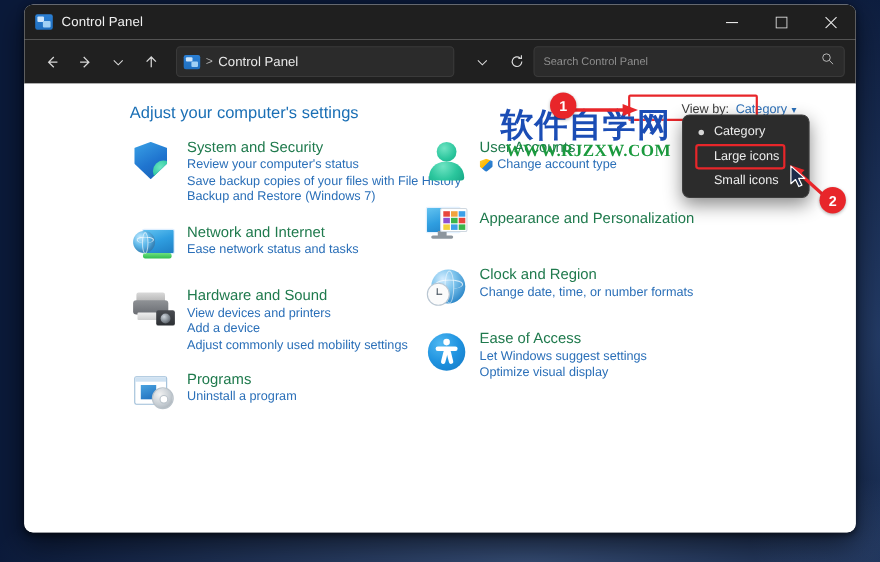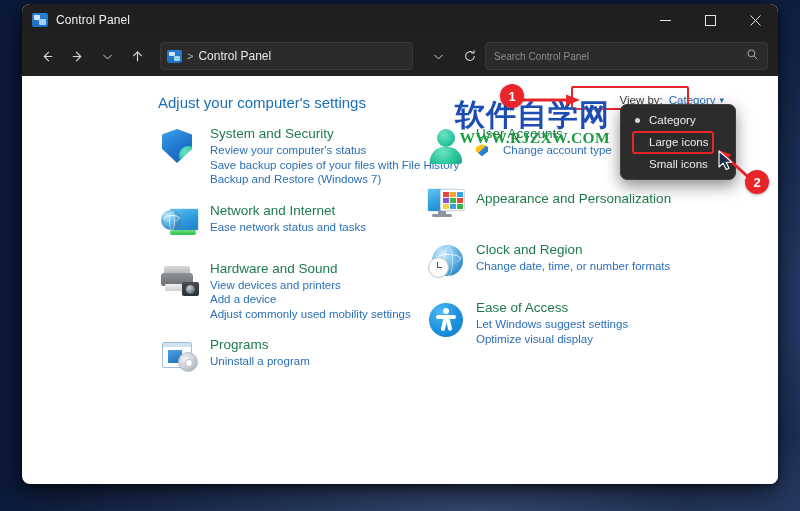--- a/index.html
+++ b/index.html
@@ -183,21 +183,20 @@
     flex: 1;
   }
   #searchbox .mag { color: #b9b9b9; }
 
   
   #content {
     background: #ffffff;
     height: calc(480px - 32px - 40px);
     position: relative;
     padding: 0;
-    margin-left: 40px;
   }
   #page-title {
     position: absolute;
     left: 96px;
     top: 18px;
     font-size: 15px;
     color: #1a6fb5;
   }
 
   .columns {
@@ -233,21 +232,21 @@
   }
   .cat .link {
     font-size: 11.5px;
     color: #2a6fb8;
     line-height: 14.5px;
     white-space: nowrap;
   }
   .cat .link.withshield {
     display: flex;
     align-items: center;
-    gap: 15px;
+    gap: 4px;
   }
 
   
   .ic-shield {
     position:absolute; left:4px; top:5px;
     width:30px; height:34px;
     background: linear-gradient(150deg, #3aa2e6 0%, #1f74cf 55%, #1a5fb0 100%);
     clip-path: polygon(50% 0%, 100% 16%, 100% 58%, 50% 100%, 0% 58%, 0% 16%);
   }
   .ic-shield::after {

